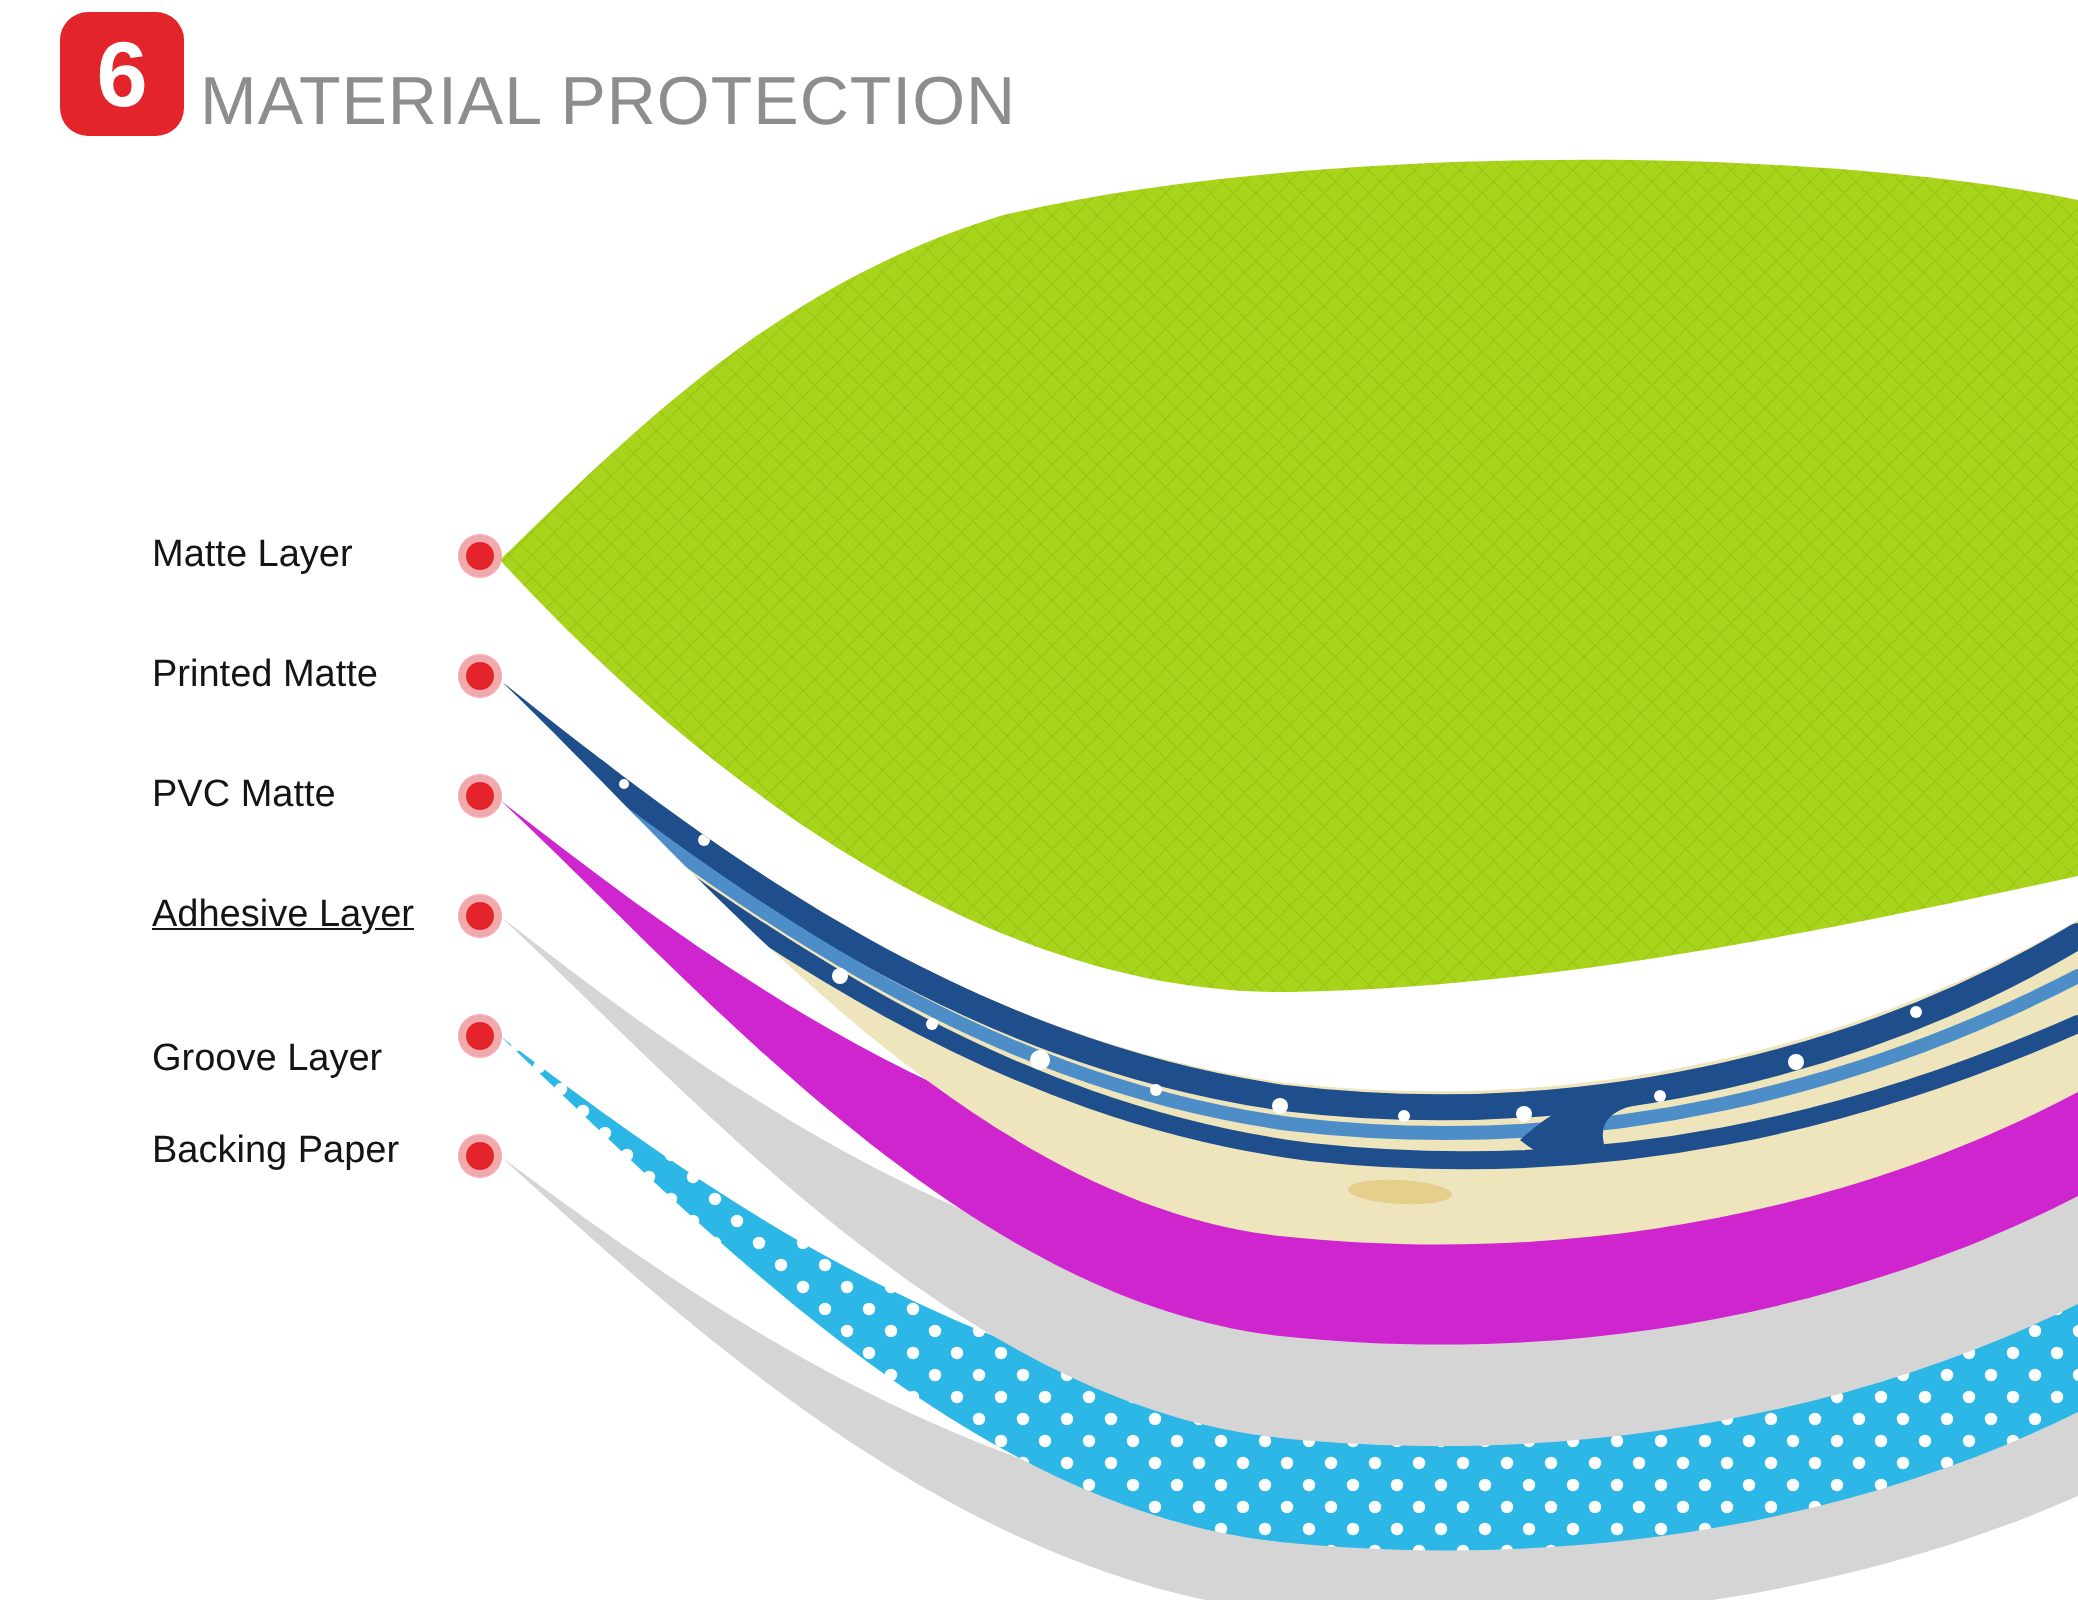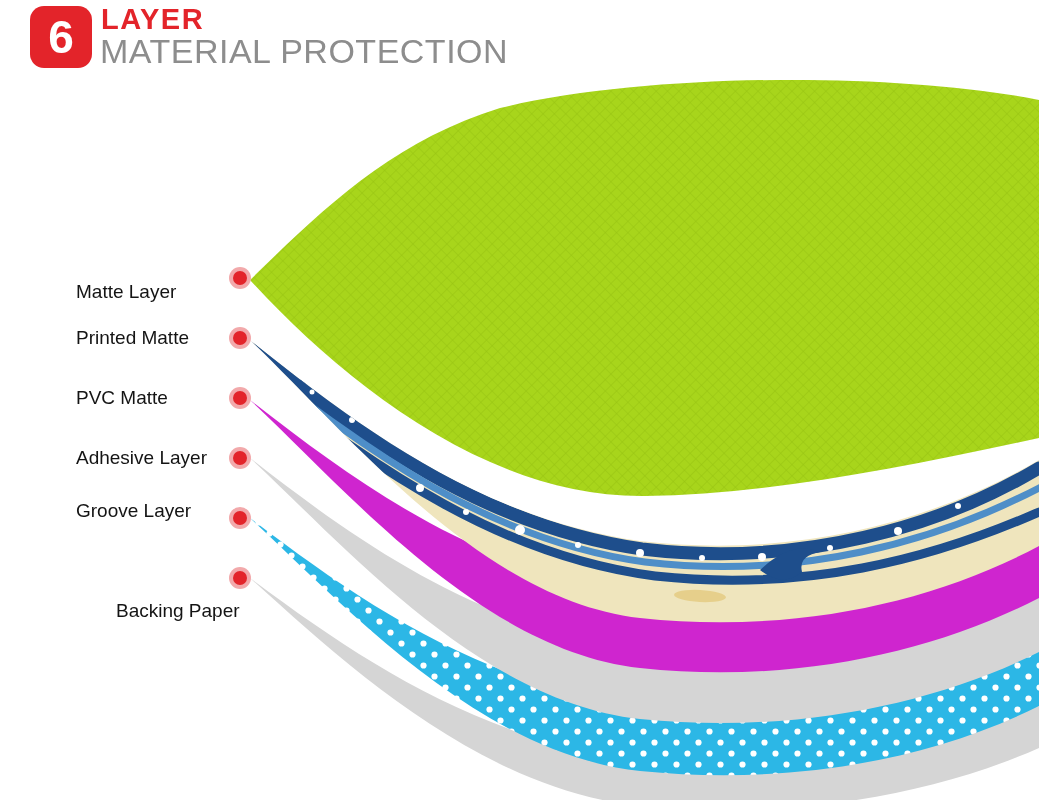--- a/index.html
+++ b/index.html
@@ -19,22 +19,22 @@
     color:#e3242a;letter-spacing:1.5px;white-space:nowrap;
   }
   .title-bottom{
     position:absolute;left:100px;top:32px;font-size:34px;font-weight:400;
     color:#8d8d8d;letter-spacing:0.5px;white-space:nowrap;
   }
   .layer-label{
     position:absolute;left:76px;font-size:19px;font-weight:500;color:#141414;
     white-space:nowrap;line-height:22px;
   }
-  .ll-0{top:281px;text-align:right;} .ll-1{top:327px;} .ll-2{top:387px;}
-  .ll-3{top:447px;} .ll-4{top:500px;} .ll-5{top:600px;margin-left:40px;}
+  .ll-0{top:267px;text-align:right;} .ll-1{top:327px;} .ll-2{top:387px;}
+  .ll-3{top:447px;text-decoration:underline;} .ll-4{top:519px;} .ll-5{top:565px;}
 </style>
 </head>
 <body>
 
 <div class="canvas">
 
   <svg class="art" width="1039" height="800" viewBox="0 0 1039 800" xmlns="http://www.w3.org/2000/svg">
     <defs>
       <pattern id="greenhatch" width="8" height="8" patternUnits="userSpaceOnUse" patternTransform="rotate(45)">
         <rect width="8" height="8" fill="#a8d51b"></rect>
@@ -116,21 +116,20 @@
       <g>
         <circle cx="240" cy="578" r="11" fill="#f2a9ab"></circle>
           <circle cx="240" cy="578" r="7" fill="#e3242a"></circle>
       </g>
     </g>
   </svg>
 
   <div class="badge">
     <span>6</span>
   </div>
-  <div class="title-top">LAYER</div>
   <div class="title-bottom">MATERIAL PROTECTION</div>
 
   <div class="layer-label ll-0">Matte Layer</div>
   <div class="layer-label ll-1">Printed Matte</div>
   <div class="layer-label ll-2">PVC Matte</div>
   <div class="layer-label ll-3">Adhesive Layer</div>
   <div class="layer-label ll-4">Groove Layer</div>
   <div class="layer-label ll-5">Backing Paper</div>
 
 </div>

